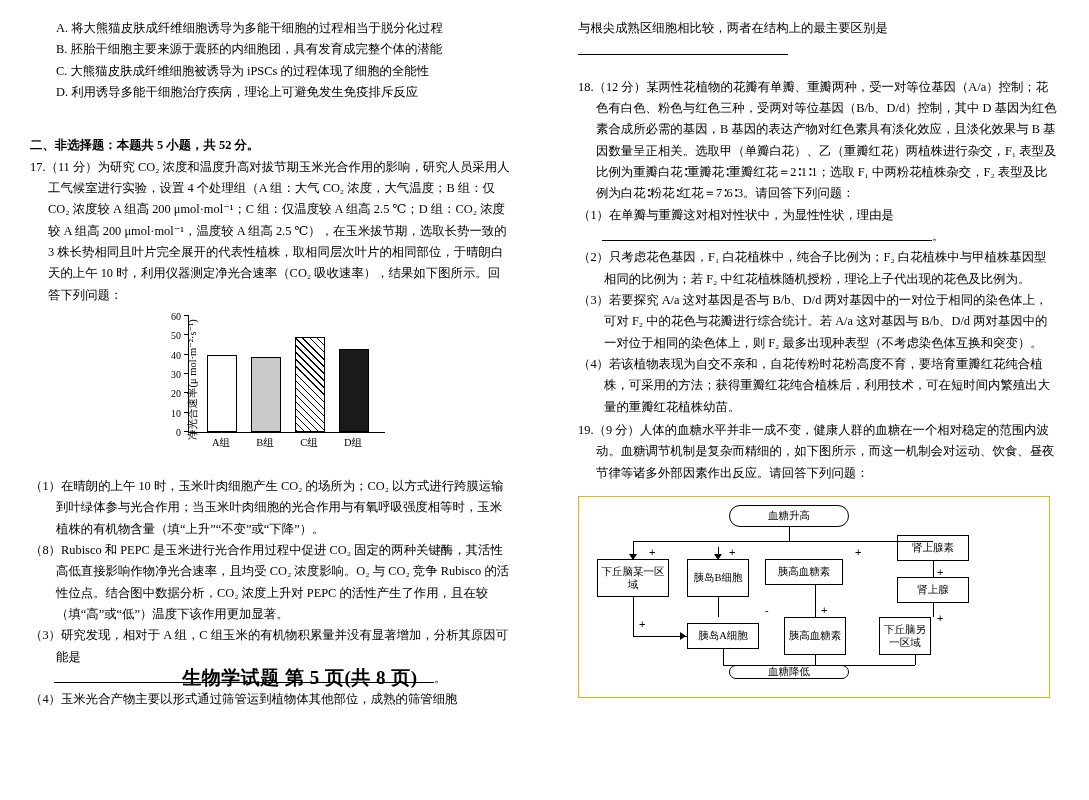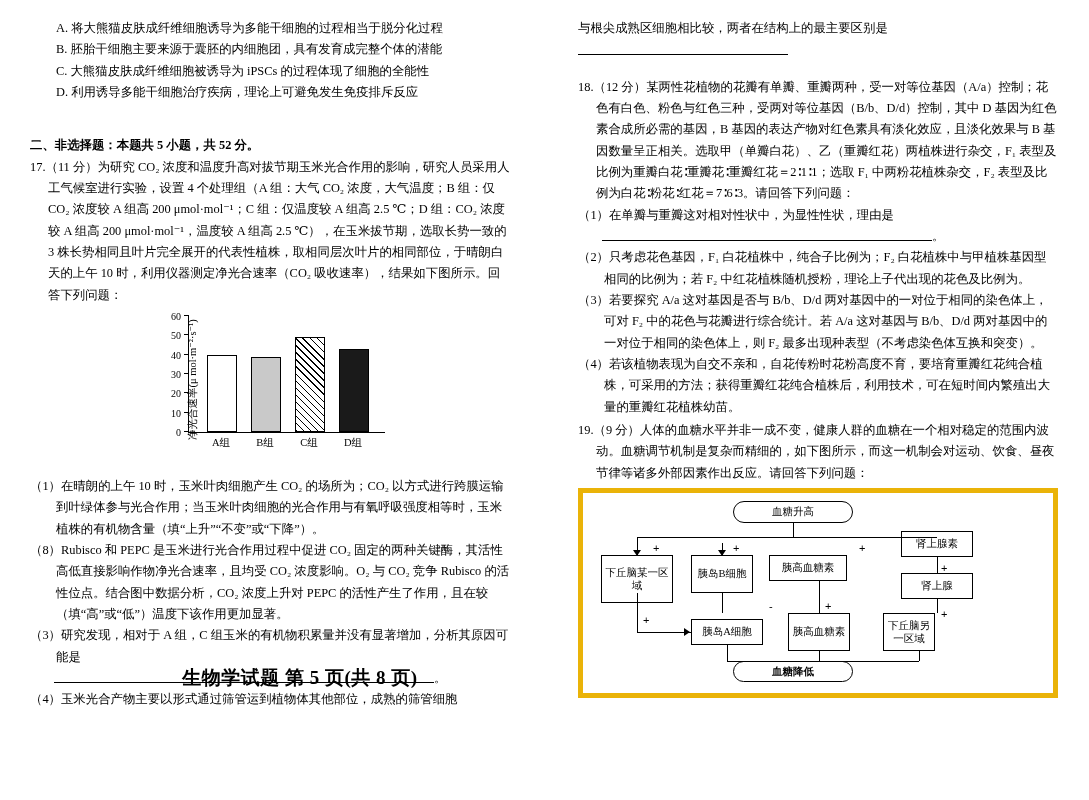--- a/index.html
+++ b/index.html
@@ -137,22 +137,22 @@
     font-size: 10.5px;
     text-align: center;
     width: 40px;
   }
 
   
   .diagram {
     position: relative;
     width: 470px;
     height: 200px;
-    border: 5px solid #eab308;
-    margin-top: 4px;
+    border: 1px solid #eab308;
+    margin-top: 12px;
     background: #fff;
   }
   .node {
     position: absolute;
     border: 1px solid #000;
     box-sizing: border-box;
     font-size: 10.5px;
     line-height: 1.25;
     text-align: center;
     display: flex;
@@ -278,30 +278,30 @@
       </p>
     </div>
 
     <div class="blk">
       <p class="hang2">19.（9 分）人体的血糖水平并非一成不变，健康人群的血糖在一个相对稳定的范围内波动。血糖调节机制是复杂而精细的，如下图所示，而这一机制会对运动、饮食、昼夜节律等诸多外部因素作出反应。请回答下列问题：</p>
 
       <div class="diagram">
 
         <div class="node round" style="left:150px; top:8px; width:120px; height:22px;">血糖升高</div>
 
-        <div class="node" style="left:18px; top:62px; width:72px; height:48px;">下丘脑某一区域</div>
+        <div class="node" style="left:18px; top:62px; width:72px; height:38px;">下丘脑某一区域</div>
         <div class="node" style="left:108px; top:62px; width:62px; height:38px;">胰岛B细胞</div>
         <div class="node" style="left:186px; top:62px; width:78px; height:26px;">胰高血糖素</div>
         <div class="node" style="left:318px; top:38px; width:72px; height:26px;">肾上腺素</div>
         <div class="node" style="left:318px; top:80px; width:72px; height:26px;">肾上腺</div>
         <div class="node" style="left:108px; top:126px; width:72px; height:26px;">胰岛A细胞</div>
         <div class="node" style="left:205px; top:120px; width:62px; height:38px;">胰高血糖素</div>
         <div class="node" style="left:300px; top:120px; width:52px; height:38px;">下丘脑另一区域</div>
 
-        <div class="node round" style="left:150px; top:168px; width:120px; height:21px;font-weight:bold;">血糖降低</div>
+        <div class="node round" style="left:150px; top:168px; width:120px; height:14px;">血糖降低</div>
 
         <div class="ln" style="left:54px; top:44px; width:300px; height:1px;"></div>
         <div class="ln" style="left:210px; top:30px; width:1px; height:14px;"></div>
         <div class="ln" style="left:54px; top:44px; width:1px; height:18px;"></div>
         <div class="arrowhead ah-down" style="left:50px; top:57px;"></div>
         <div class="ln" style="left:139px; top:50px; width:1px; height:12px;"></div>
         <div class="arrowhead ah-down" style="left:135px; top:57px;"></div>
         <div class="ln" style="left:354px; top:44px; width:1px; height:0px;"></div>
 
         <div class="ln" style="left:354px; top:64px; width:1px; height:16px;"></div>

